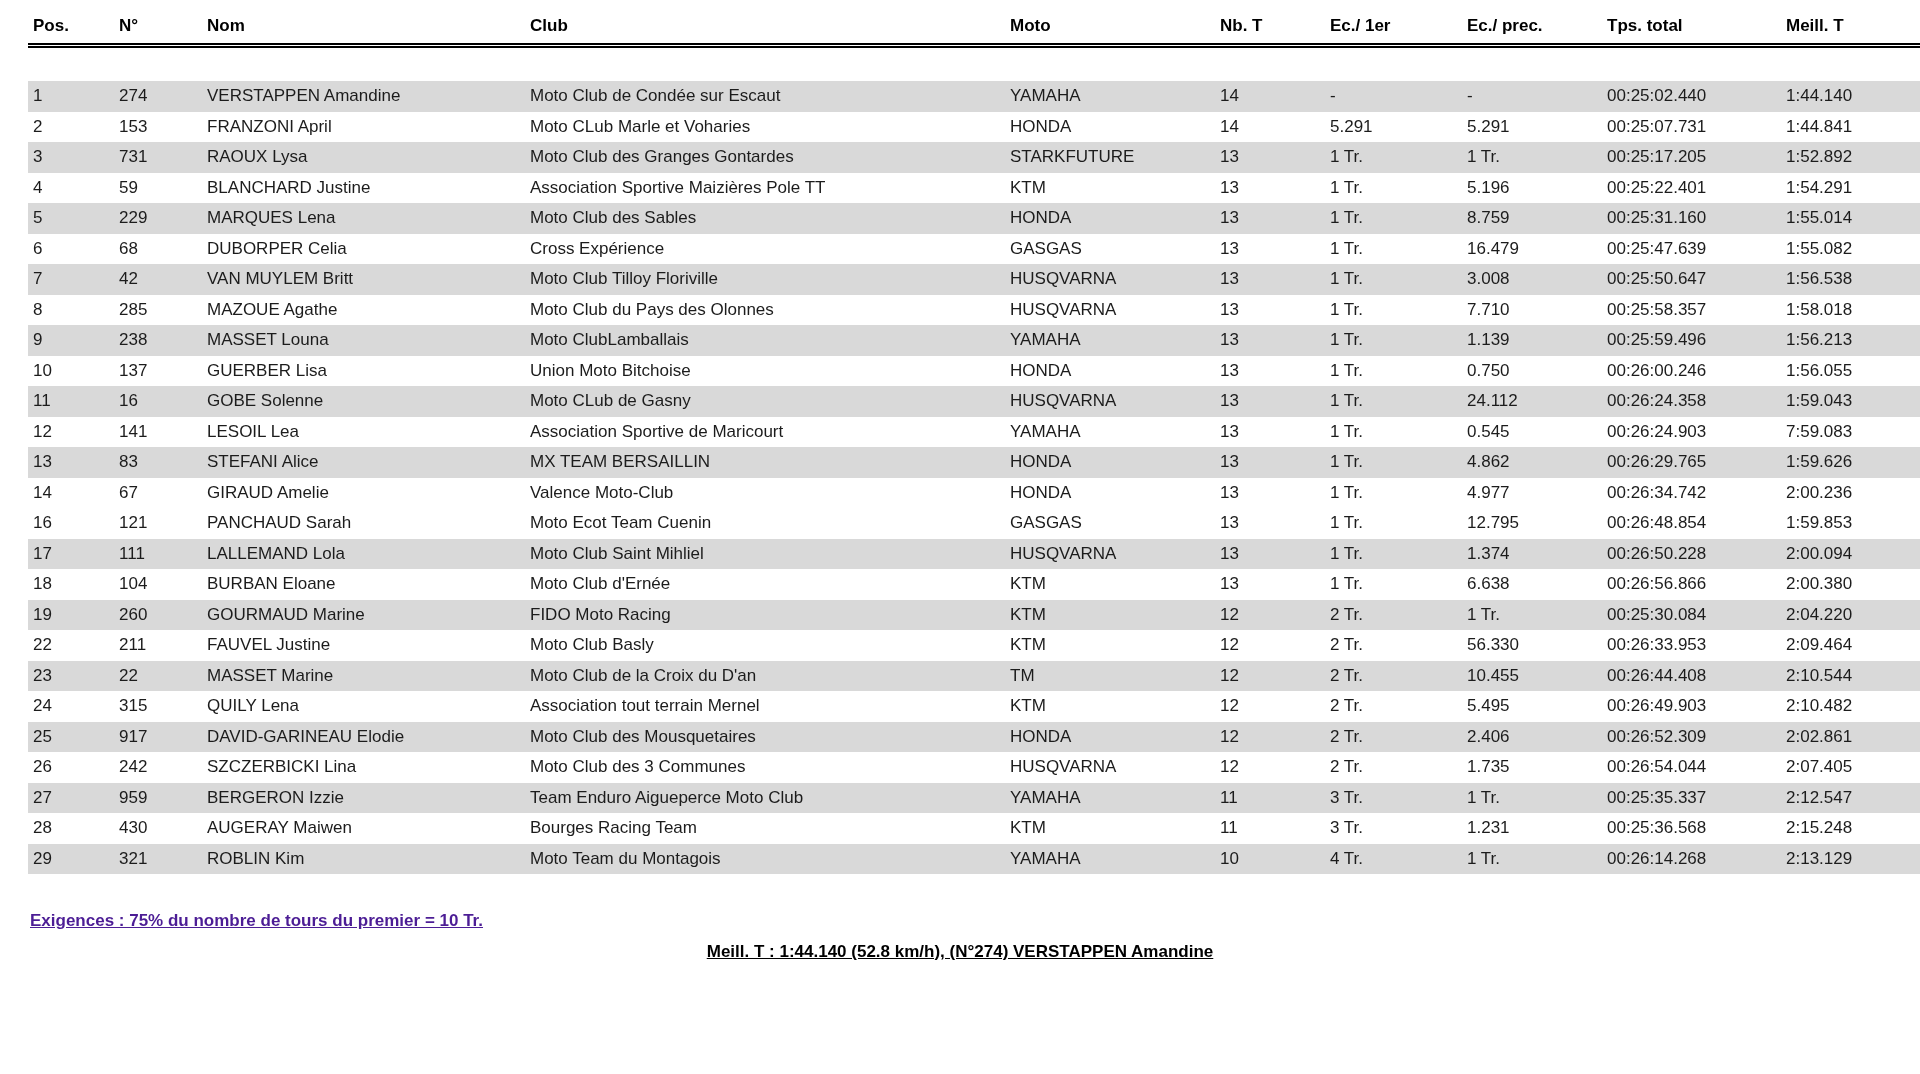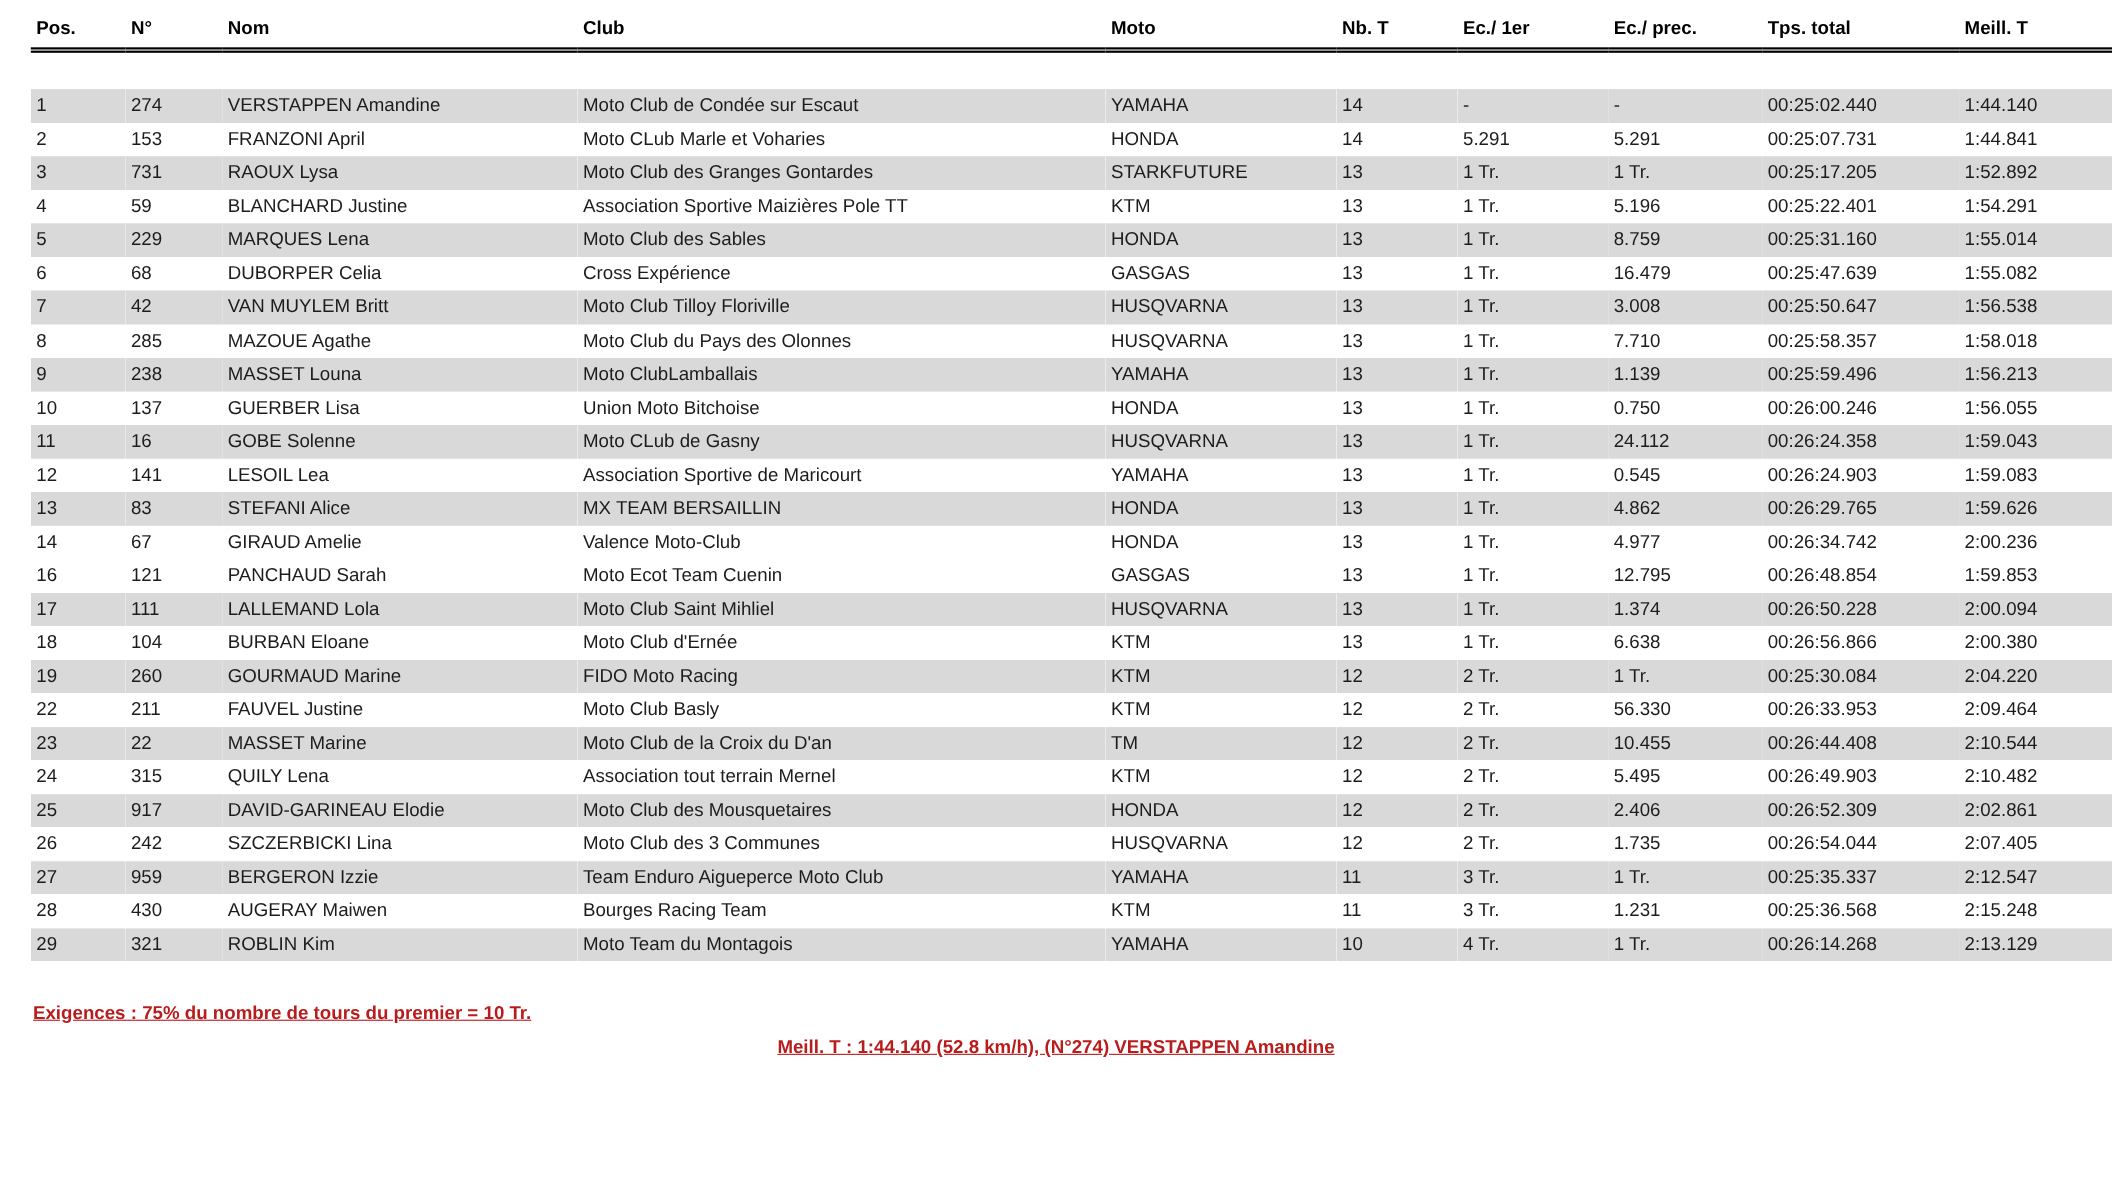--- a/index.html
+++ b/index.html
@@ -50,30 +50,30 @@
     height: 33px;
     background: #ffffff;
   }
   tbody.body tr.alt td {
     background: #d9d9d9;
   }
   .footer-requirements {
     margin: 37px 0 0 30px;
     font-size: 17px;
     font-weight: bold;
-    color: #b91c1c;
+    color: #4c1d95;
     text-decoration: underline;
   }
   .footer-bestlap {
     margin: 11px 0 0 0;
     width: 1920px;
     text-align: center;
     font-size: 17px;
     font-weight: bold;
-    color: #b91c1c;
+    color: #000000;
   }
   .footer-bestlap span {
     text-decoration: underline;
   }
 </style>
 </head>
 <body>
 
 <div class="sheet">
 
@@ -245,21 +245,21 @@
         <tr>
           <td>12</td>
           <td>141</td>
           <td>LESOIL Lea</td>
           <td>Association Sportive de Maricourt</td>
           <td>YAMAHA</td>
           <td>13</td>
           <td>1 Tr.</td>
           <td>0.545</td>
           <td>00:26:24.903</td>
-          <td>1:59.083</td>
+          <td>7:59.083</td>
         </tr>
         <tr class="alt">
           <td>13</td>
           <td>83</td>
           <td>STEFANI Alice</td>
           <td>MX TEAM BERSAILLIN</td>
           <td>HONDA</td>
           <td>13</td>
           <td>1 Tr.</td>
           <td>4.862</td>

